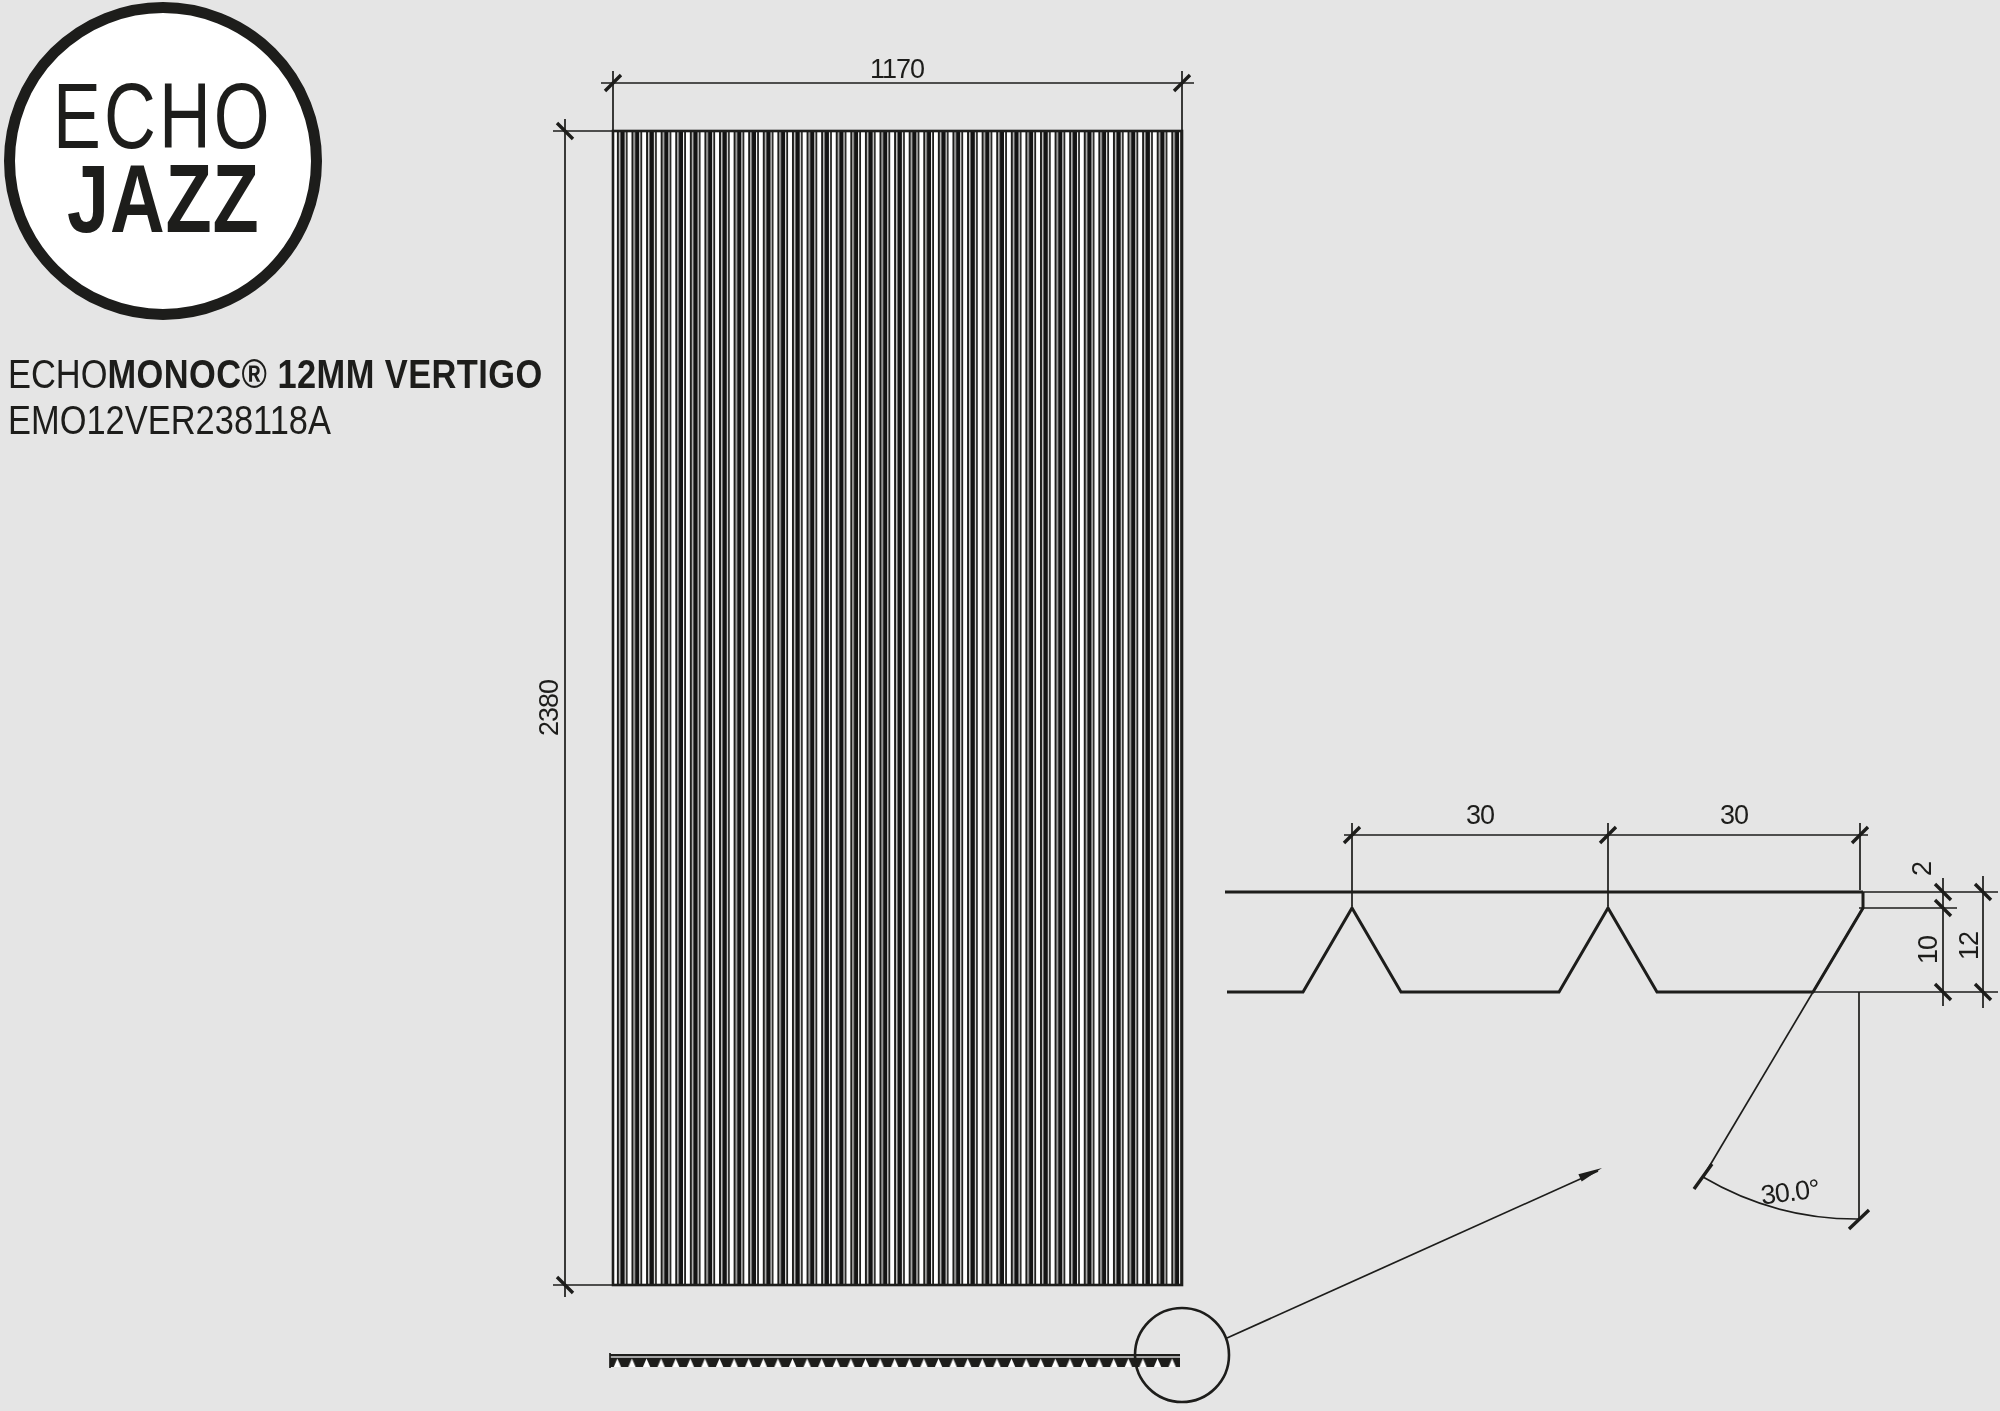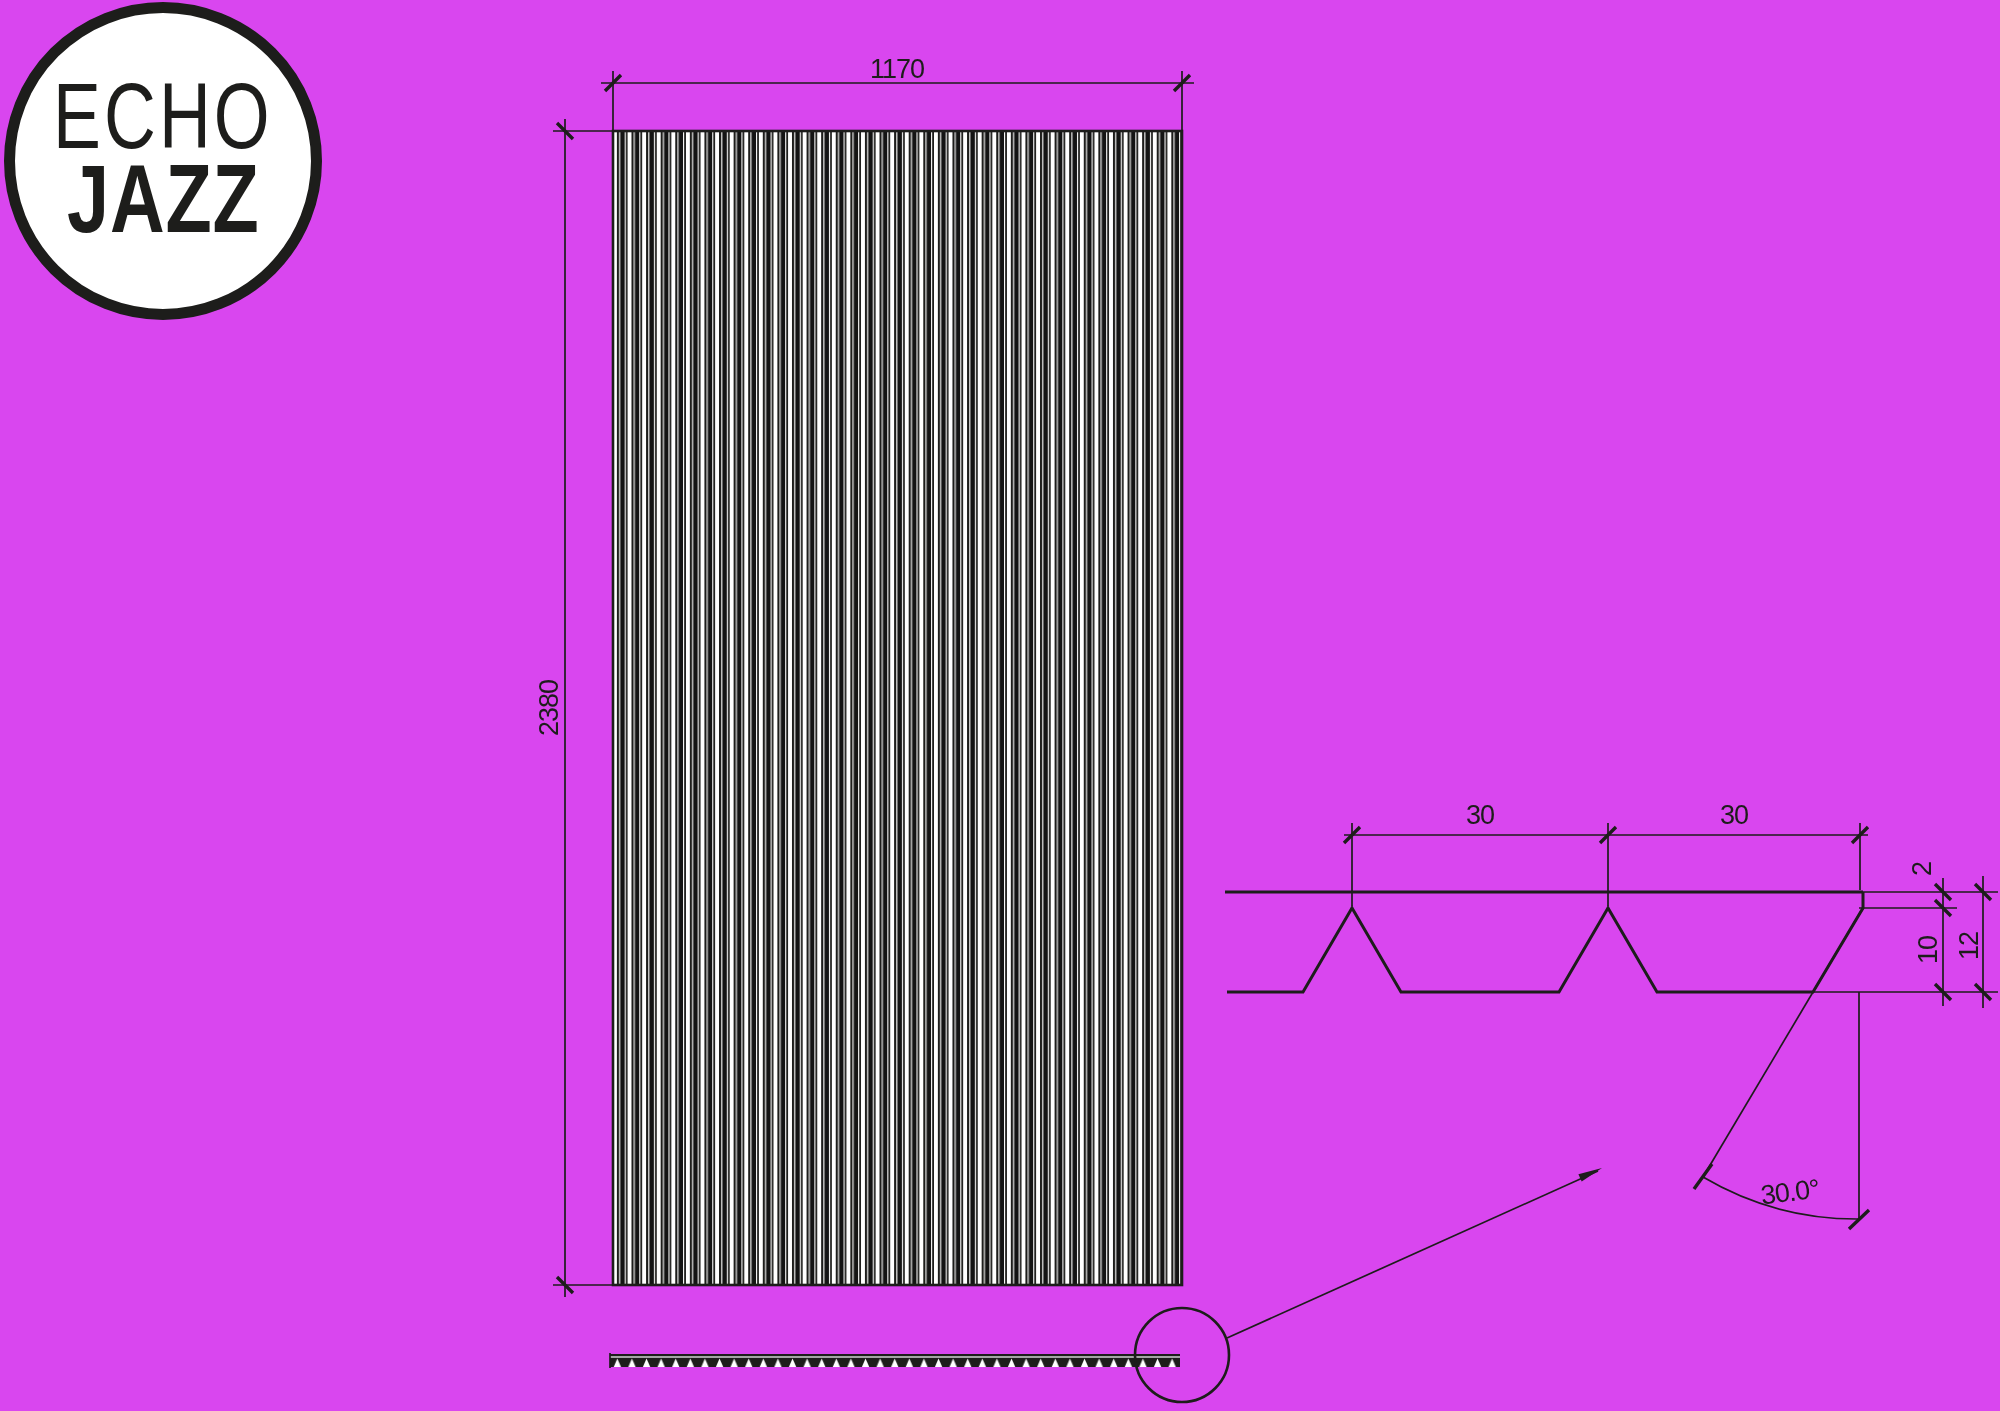--- a/index.html
+++ b/index.html
@@ -1,19 +1,19 @@
 <!DOCTYPE html>
 <html><head>
 <meta charset="utf-8">
 <style>
   html,body{margin:0;padding:0;background:#ffffff;}
   .canvas{
     position:relative;
     width:2000px;height:1411px;
-    background:#d946ef;
+    background:#e5e5e5;
     font-family:"Liberation Sans", sans-serif;
     color:#1d1d1b;
     overflow:hidden;
   }
   
   .logo{
     position:absolute;left:4px;top:2px;
     width:318px;height:318px;
     border:11px solid #1d1d1b;border-radius:50%;
     box-sizing:border-box;
@@ -59,20 +59,26 @@
 </head>
 <body>
 
 <div class="canvas">
 
   <div class="logo">
     <div class="logo-top">ECHO</div>
     <div class="logo-bottom">JAZZ</div>
   </div>
 
+  <div class="title-block">
+    <div class="title-line">
+      <span class="light">ECHO</span><span class="bold">MONOC® 12MM VERTIGO</span>
+    </div>
+    <div class="code-line">EMO12VER238118A</div>
+  </div>
 
   <svg class="drawing" width="2000" height="1411" viewBox="0 0 2000 1411">
     <defs>
 
       <pattern id="slat" patternUnits="userSpaceOnUse" x="613" y="131" width="14.59" height="20">
         <rect x="0" y="0" width="14.59" height="20" fill="#ffffff"></rect>
         <rect x="3.9" y="0" width="2.2" height="20" fill="#1d1d1b"></rect>
         <rect x="7.2" y="0" width="4.5" height="20" fill="#141414"></rect>
         <rect x="12.8" y="0" width="1.79" height="20" fill="#1d1d1b"></rect>
       </pattern>

